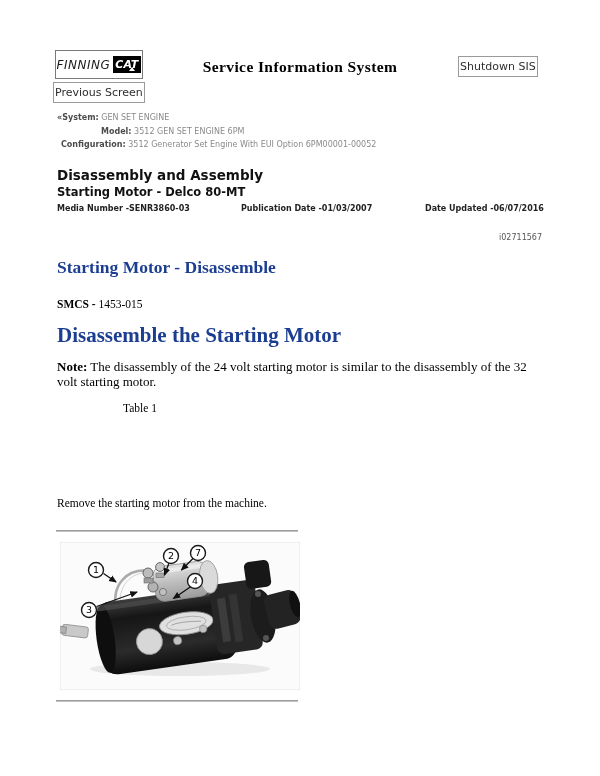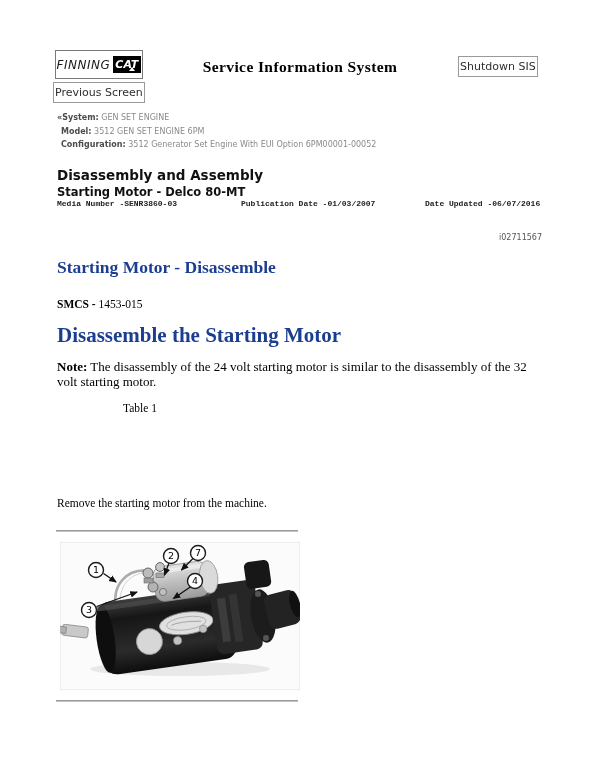--- a/index.html
+++ b/index.html
@@ -41,21 +41,21 @@
 
   
   .product-info { position:absolute; left:57px; top:111px; font-family:"DejaVu Sans", sans-serif; font-size:8px; line-height:13.5px; }
   .product-info .lbl { font-weight:bold; color:#4c4c4c; }
   .product-info .val { color:#8a8a8a; }
 
   
   .doc-info { position:absolute; left:57px; top:167px; width:490px; font-family:"DejaVu Sans", sans-serif; }
   .doc-title { font-size:13.5px; font-weight:bold; color:#111; }
   .doc-subtitle { font-size:11.5px; font-weight:bold; color:#111; margin-top:2px; }
-  .media-row { position:relative; height:12px; font-size:8px; font-weight:bold; color:#222;font-family:Liberation Mono, monospace; }
+  .media-row { position:relative; margin-top:5px; height:12px; font-size:8px; font-weight:bold; color:#222; }
   .media-row .m1 { position:absolute; left:0; }
   .media-row .m2 { position:absolute; left:184px; }
   .media-row .m3 { position:absolute; left:368px; }
 
   .doc-id { position:absolute; right:58px; top:233px; font-family:"DejaVu Sans", sans-serif; font-size:8px; color:#555; }
 
   
   .h1-blue { position:absolute; left:57px; top:257px; font-size:17.5px; font-weight:bold; color:#1c3e91; }
   .smcs-line { position:absolute; left:57px; top:298px; font-size:11.5px; color:#000; }
   .smcs-line .b { font-weight:bold; }
@@ -93,21 +93,21 @@
   </div>
   <div class="sis-title">Service Information System</div>
   <button class="btn btn-shutdown">Shutdown SIS</button>
   <button class="btn btn-previous">Previous Screen</button>
 
   <div class="product-info">
     <div>
       <span class="lbl">«System:</span>
       <span class="val">GEN SET ENGINE</span>
     </div>
-    <div style="padding-left:4px;">
+    <div style="padding-left:4px;margin-left:40px;">
       <span class="lbl">Model:</span>
       <span class="val">3512 GEN SET ENGINE 6PM</span>
     </div>
     <div style="padding-left:4px;">
       <span class="lbl">Configuration:</span>
       <span class="val">3512 Generator Set Engine With EUI Option 6PM00001-00052</span>
     </div>
   </div>
 
   <div class="doc-info">

